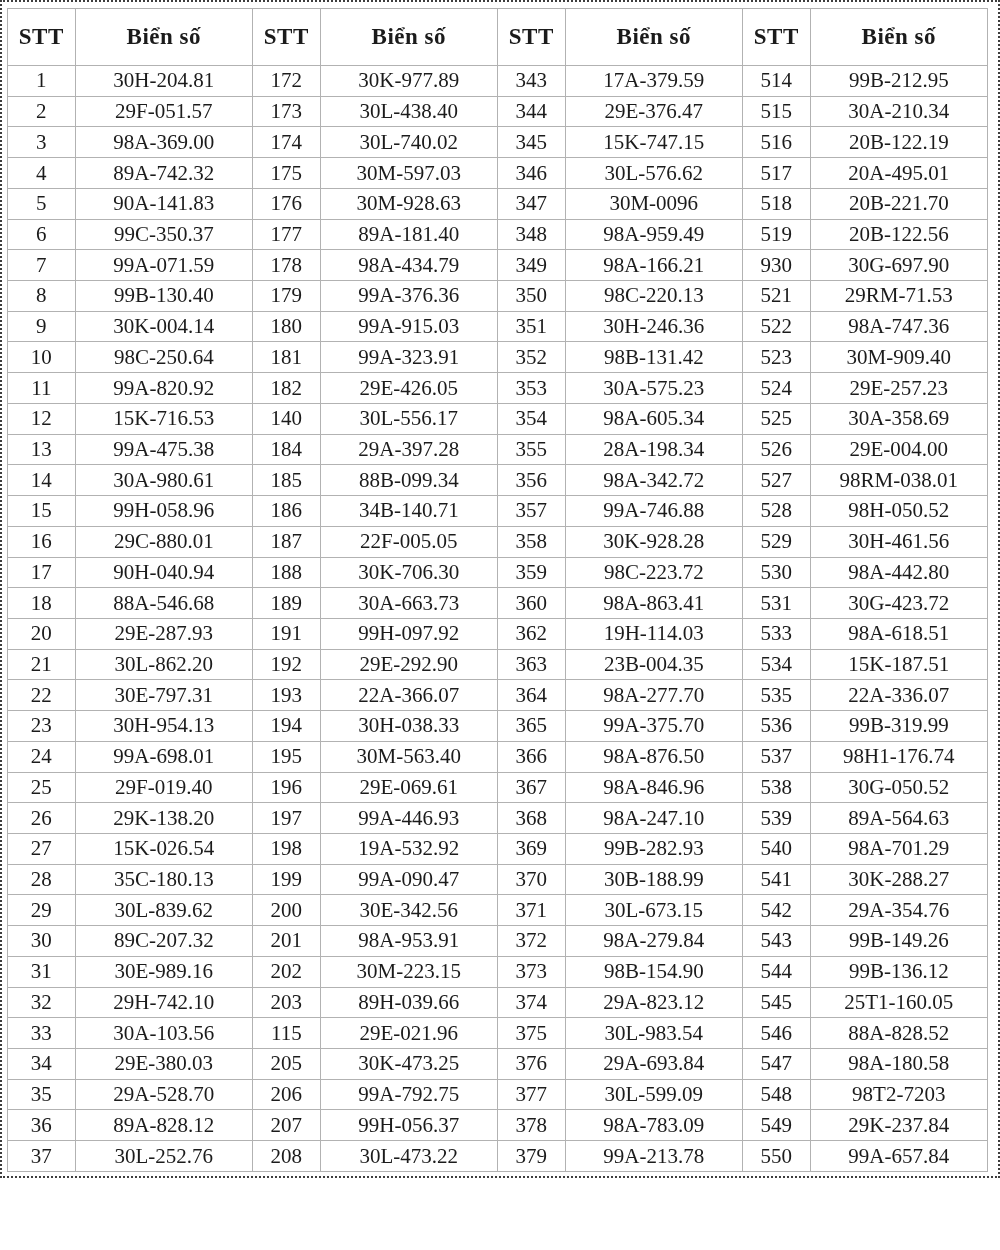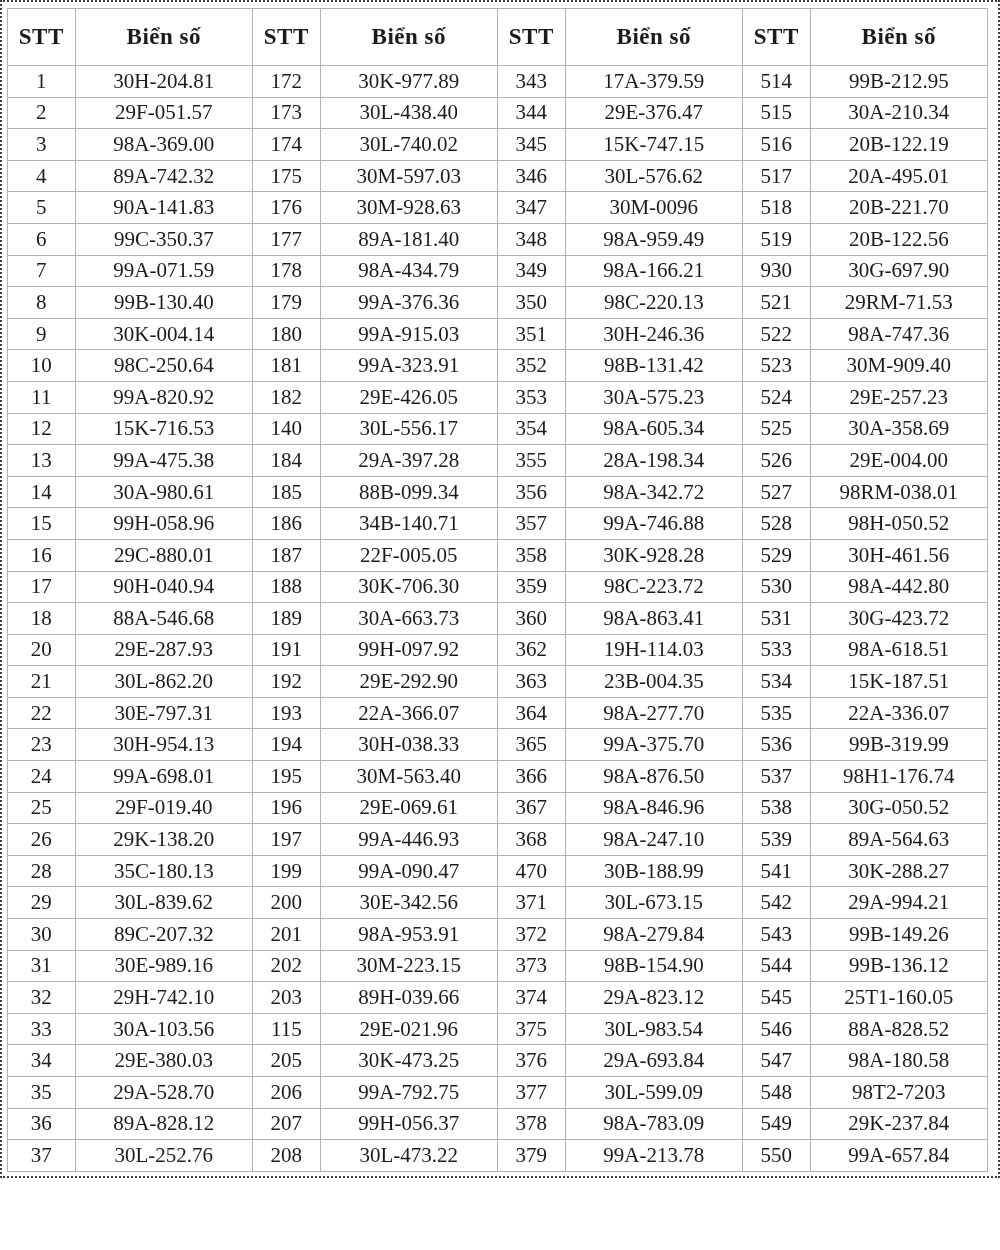--- a/index.html
+++ b/index.html
@@ -320,38 +320,48 @@
           <td>26</td>
           <td>29K-138.20</td>
           <td>197</td>
           <td>99A-446.93</td>
           <td>368</td>
           <td>98A-247.10</td>
           <td>539</td>
           <td>89A-564.63</td>
         </tr>
         <tr>
+          <td>27</td>
+          <td>15K-026.54</td>
+          <td>198</td>
+          <td>19A-532.92</td>
+          <td>369</td>
+          <td>99B-282.93</td>
+          <td>540</td>
+          <td>98A-701.29</td>
+        </tr>
+        <tr>
           <td>28</td>
           <td>35C-180.13</td>
           <td>199</td>
           <td>99A-090.47</td>
-          <td>470</td>
+          <td>370</td>
           <td>30B-188.99</td>
           <td>541</td>
           <td>30K-288.27</td>
         </tr>
         <tr>
           <td>29</td>
           <td>30L-839.62</td>
           <td>200</td>
           <td>30E-342.56</td>
           <td>371</td>
           <td>30L-673.15</td>
           <td>542</td>
-          <td>29A-994.21</td>
+          <td>29A-354.76</td>
         </tr>
         <tr>
           <td>30</td>
           <td>89C-207.32</td>
           <td>201</td>
           <td>98A-953.91</td>
           <td>372</td>
           <td>98A-279.84</td>
           <td>543</td>
           <td>99B-149.26</td>

